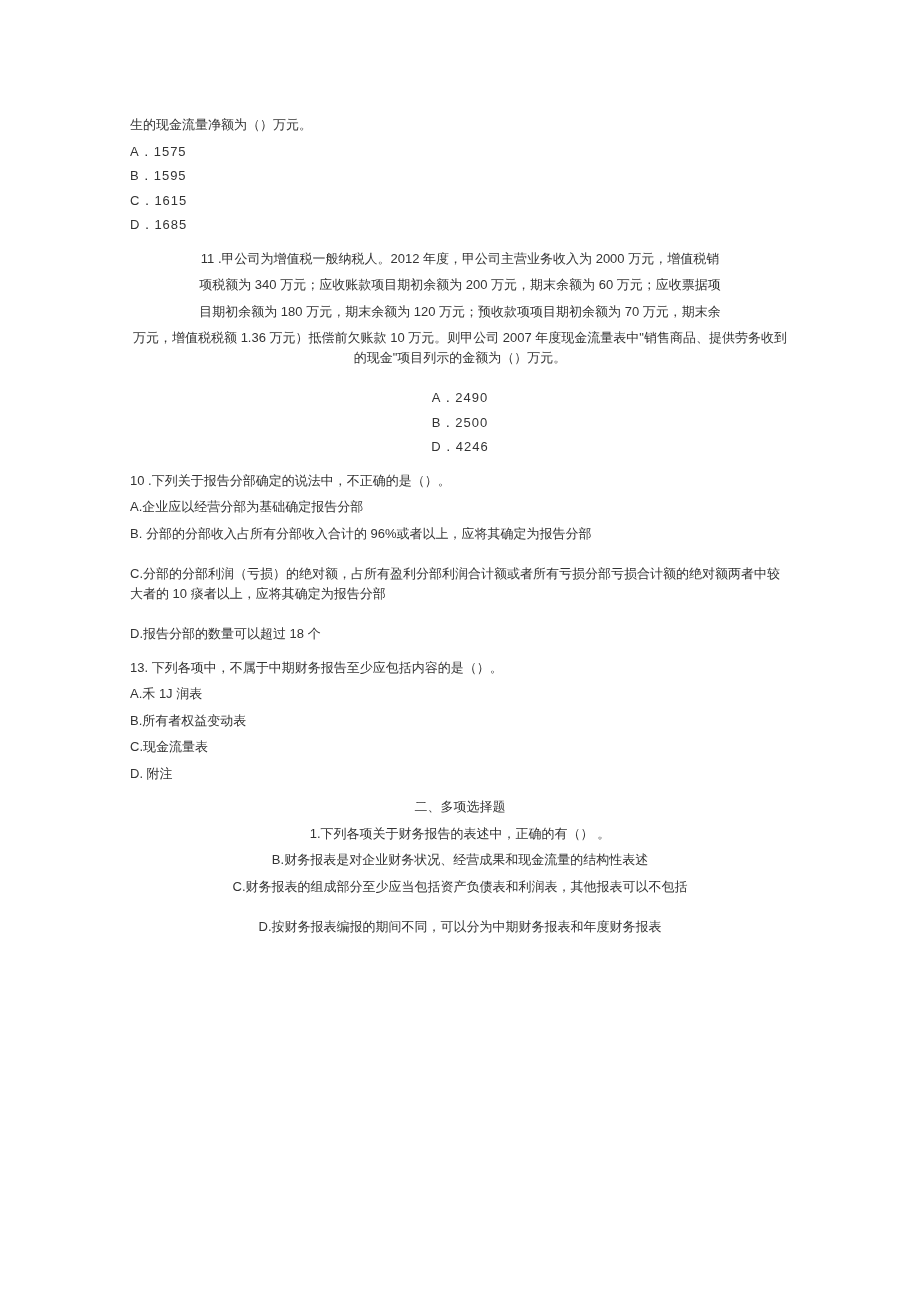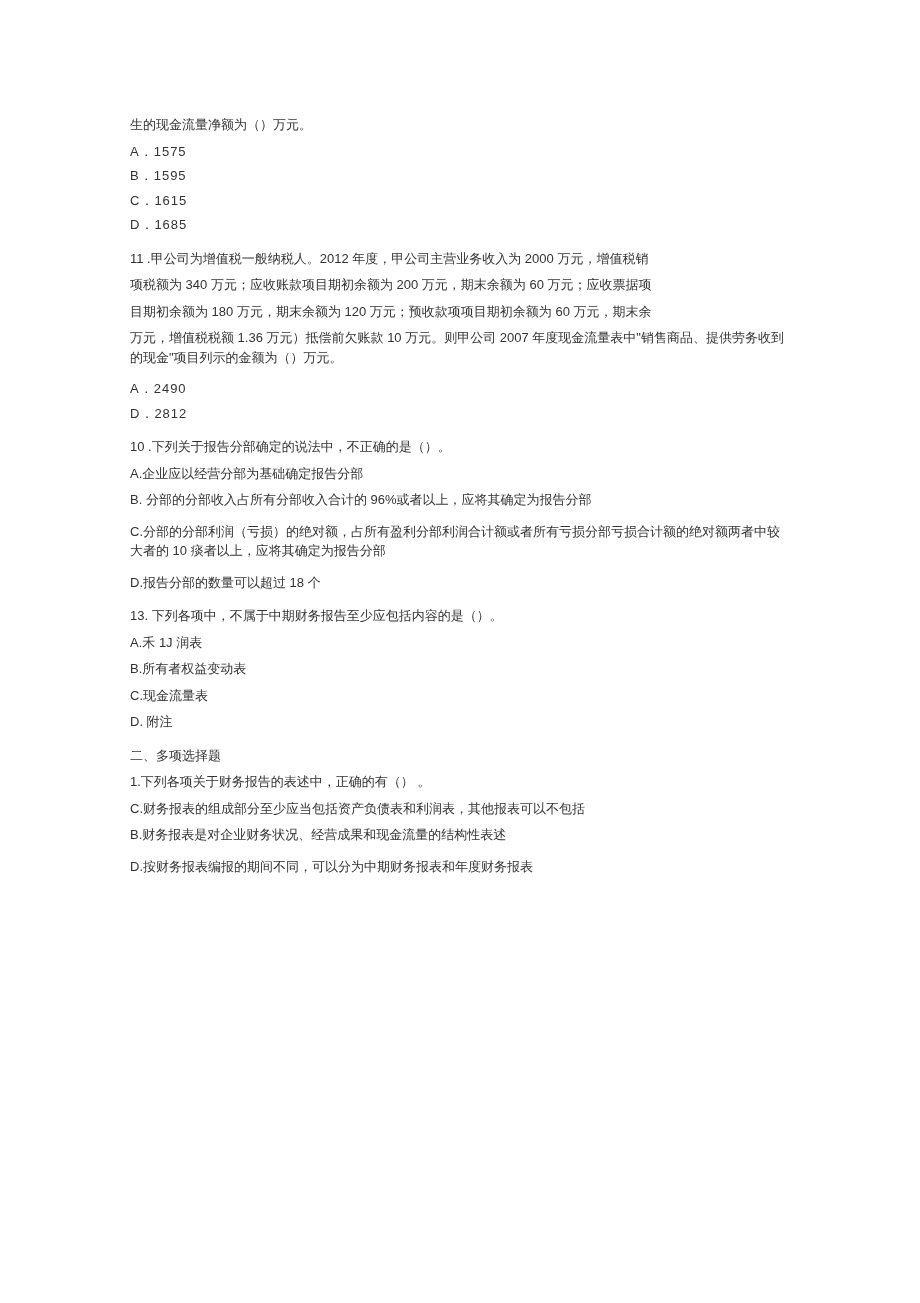--- a/index.html
+++ b/index.html
@@ -21,44 +21,46 @@
     }
     .option {
       margin-bottom: 5px;
       letter-spacing: 1px;
     }
     .block {
       margin-bottom: 14px;
     }
     .gap-top {
       margin-top: 14px;
+      text-align: center;
     }
     .gap-top-lg {
-      margin-top: 12px;
+      margin-top: 21px;
     }
   </style>
 </head>
 <body>
 
 <div class="block">
   <div class="line">生的现金流量净额为（）万元。</div>
   <div class="option">A．1575</div>
   <div class="option">B．1595</div>
   <div class="option">C．1615</div>
   <div class="option">D．1685</div>
 </div>
 
 <div class="block gap-top">
   <div class="line">11 .甲公司为增值税一般纳税人。2012 年度，甲公司主营业务收入为 2000 万元，增值税销</div>
   <div class="line">项税额为 340 万元；应收账款项目期初余额为 200 万元，期末余额为 60 万元；应收票据项</div>
-  <div class="line">目期初余额为 180 万元，期末余额为 120 万元；预收款项项目期初余额为 60 万元，期末余</div>
+  <div class="line">目期初余额为 180 万元，期末余额为 120 万元；预收款项项目期初余额为 70 万元，期末余</div>
   <div class="line">万元，增值税税额 1.36 万元）抵偿前欠账款 10 万元。则甲公司 2007 年度现金流量表中"销售商品、提供劳务收到的现金"项目列示的金额为（）万元。</div>
   <div class="gap-top-lg">
     <div class="option">A．2490</div>
-    <div class="option">D．2812</div>
+    <div class="option">B．2500</div>
+    <div class="option">D．4246</div>
   </div>
 </div>
 
 <div class="block">
   <div class="line">10 .下列关于报告分部确定的说法中，不正确的是（）。</div>
   <div class="line">A.企业应以经营分部为基础确定报告分部</div>
   <div class="line">B. 分部的分部收入占所有分部收入合计的 96%或者以上，应将其确定为报告分部</div>
   <div class="gap-top-lg">
     <div class="line">C.分部的分部利润（亏损）的绝对额，占所有盈利分部利润合计额或者所有亏损分部亏损合计额的绝对额两者中较大者的 10 痰者以上，应将其确定为报告分部</div>
   </div>
@@ -71,18 +73,18 @@
   <div class="line">13. 下列各项中，不属于中期财务报告至少应包括内容的是（）。</div>
   <div class="line">A.禾 1J 润表</div>
   <div class="line">B.所有者权益变动表</div>
   <div class="line">C.现金流量表</div>
   <div class="line">D. 附注</div>
 </div>
 
 <div class="block gap-top">
   <div class="line">二、多项选择题</div>
   <div class="line">1.下列各项关于财务报告的表述中，正确的有（） 。</div>
+  <div class="line">B.财务报表是对企业财务状况、经营成果和现金流量的结构性表述</div>
   <div class="line">C.财务报表的组成部分至少应当包括资产负债表和利润表，其他报表可以不包括</div>
-  <div class="line">B.财务报表是对企业财务状况、经营成果和现金流量的结构性表述</div>
   <div class="gap-top-lg">
     <div class="line">D.按财务报表编报的期间不同，可以分为中期财务报表和年度财务报表</div>
   </div>
 </div>
 
 </body></html>

